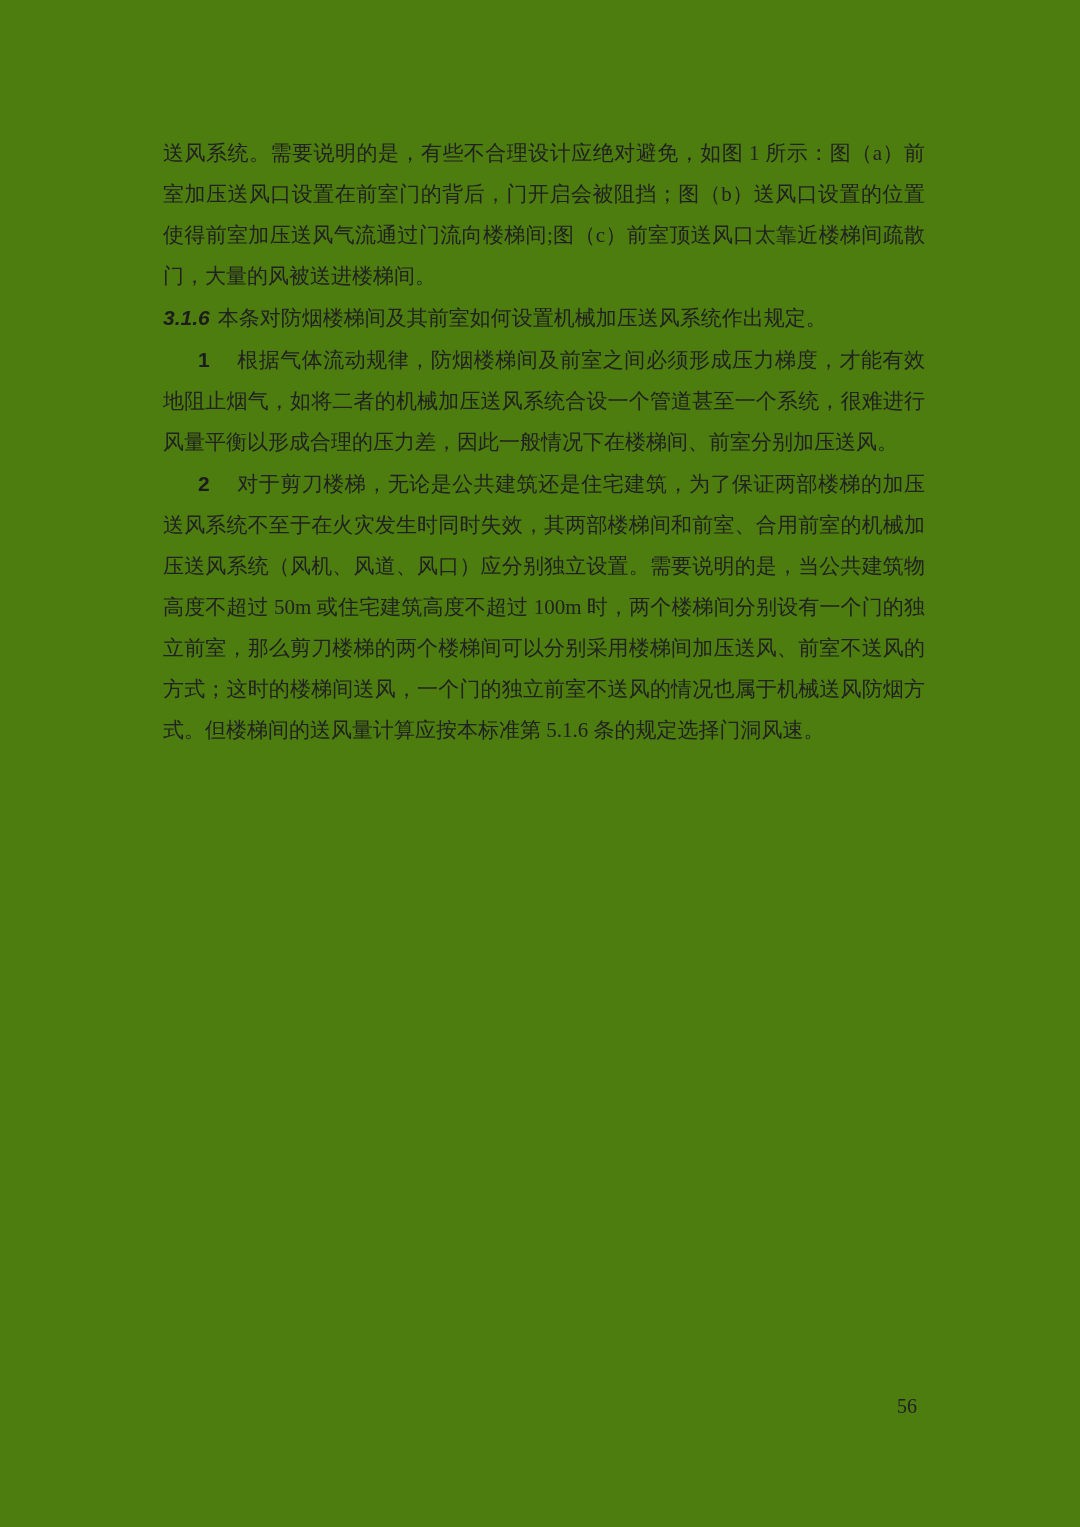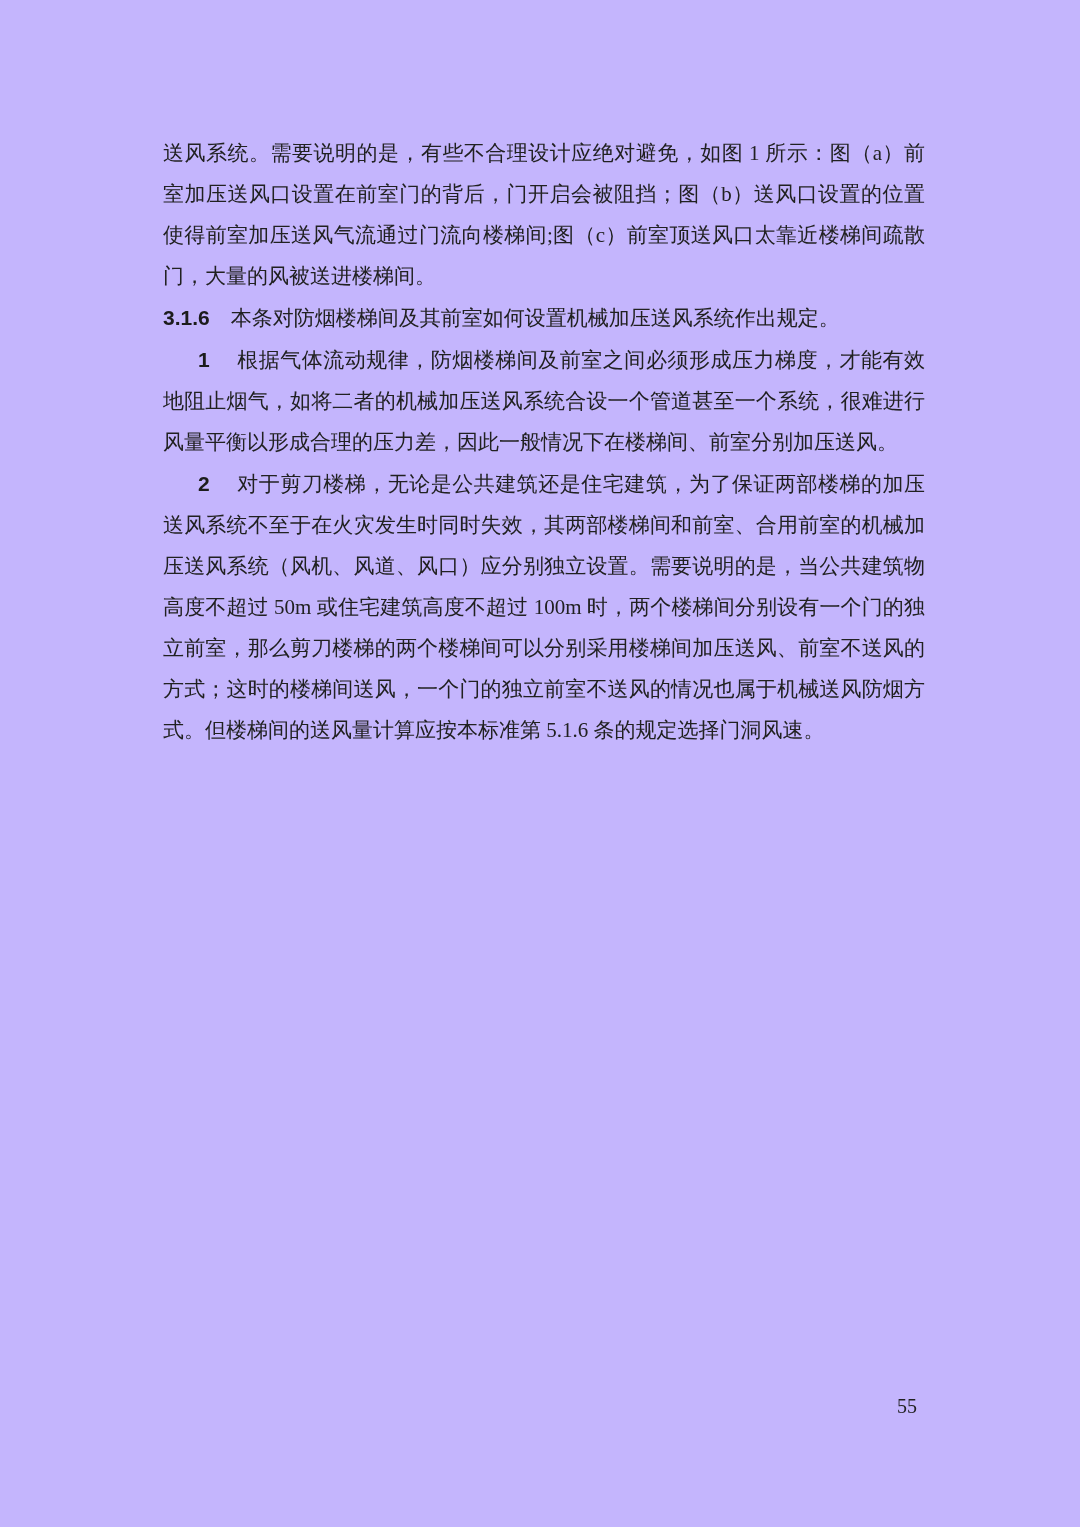--- a/index.html
+++ b/index.html
@@ -4,21 +4,21 @@
 <style>
   html, body {
     margin: 0;
     padding: 0;
     background: #ffffff;
   }
   .page {
     position: relative;
     width: 1080px;
     height: 1527px;
-    background: #c4b5fd;
+    background: #4d7c0f;
     overflow: hidden;
     font-family: "Liberation Serif", "DejaVu Serif", serif;
   }
   .content {
     position: absolute;
     left: 163px;
     top: 133px;
     width: 762px;
   }
   .para {
@@ -34,21 +34,22 @@
   }
   .num {
     font-family: "Liberation Sans", "DejaVu Sans", sans-serif;
     font-weight: bold;
     color: #1c1c1c;
   }
   .num.item {
     margin-right: 27px;
   }
   .num.clause {
-    margin-right: 21px;
+    margin-right: 8px;
+    font-style: italic;
   }
   .page-number {
     position: absolute;
     top: 1392px;
     right: 163px;
     font-size: 20px;
     line-height: 28px;
     color: #212121;
     font-family: "Liberation Serif", "DejaVu Serif", serif;
   }
@@ -63,14 +64,14 @@
 
 
     <p class="para"><span class="num clause">3.1.6</span><span class="txt">本条对防烟楼梯间及其前室如何设置机械加压送风系统作出规定。</span></p>
 
     <p class="para indent"><span class="num item">1</span><span class="txt">根据气体流动规律，防烟楼梯间及前室之间必须形成压力梯度，才能有效地阻止烟气，如将二者的机械加压送风系统合设一个管道甚至一个系统，很难进行风量平衡以形成合理的压力差，因此一般情况下在楼梯间、前室分别加压送风。</span></p>
 
     <p class="para indent"><span class="num item">2</span><span class="txt">对于剪刀楼梯，无论是公共建筑还是住宅建筑，为了保证两部楼梯的加压送风系统不至于在火灾发生时同时失效，其两部楼梯间和前室、合用前室的机械加压送风系统（风机、风道、风口）应分别独立设置。需要说明的是，当公共建筑物高度不超过 50m 或住宅建筑高度不超过 100m 时，两个楼梯间分别设有一个门的独立前室，那么剪刀楼梯的两个楼梯间可以分别采用楼梯间加压送风、前室不送风的方式；这时的楼梯间送风，一个门的独立前室不送风的情况也属于机械送风防烟方式。但楼梯间的送风量计算应按本标准第 5.1.6 条的规定选择门洞风速。</span></p>
 
   </div>
 
-  <div class="page-number">55</div>
+  <div class="page-number">56</div>
 </div>
 
 </body></html>

